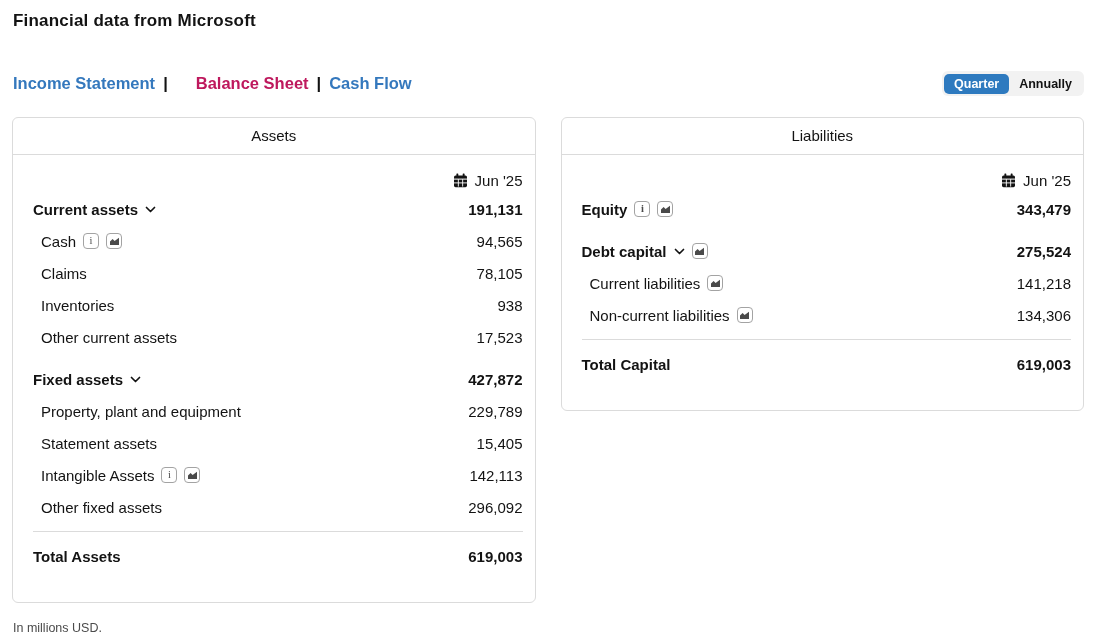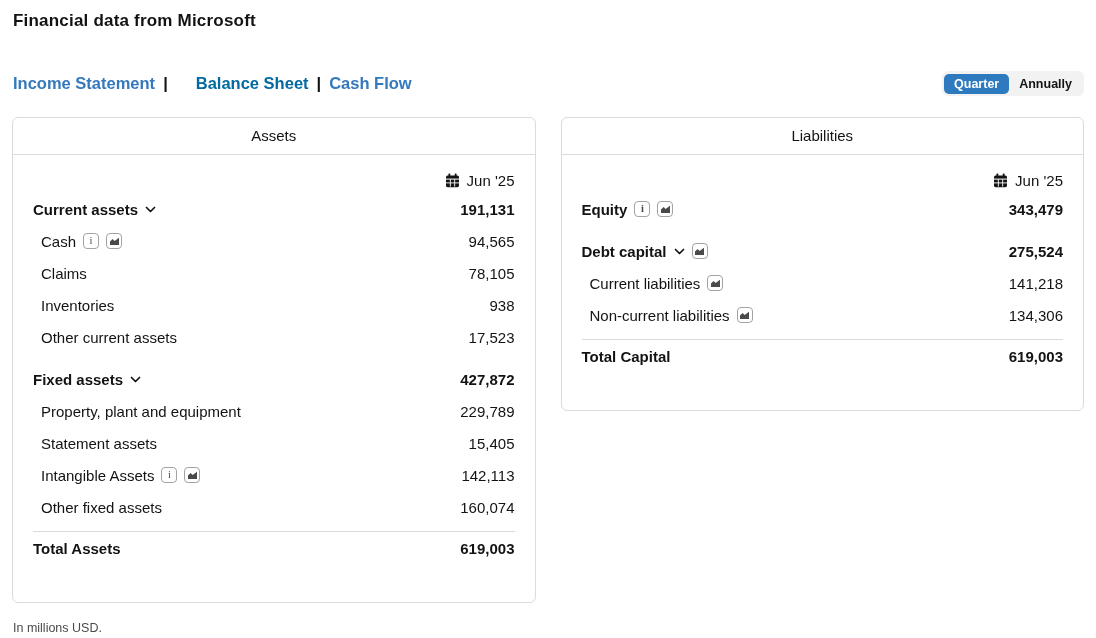--- a/index.html
+++ b/index.html
@@ -6,49 +6,49 @@
   html,body { width:1096px; height:638px; background:#ffffff; overflow:hidden;
     font-family:"Liberation Sans", sans-serif; color:#131313; }
   .page { padding:11px 12px 0 12px; }
 
   .page-title { font-size:17px; font-weight:bold; letter-spacing:.2px; padding-left:1px; }
 
   .tabbar-row { margin-top:40px; display:flex; justify-content:space-between; align-items:center; }
   .tabs { font-size:16.5px; font-weight:bold; padding-left:1px; display:flex; align-items:center; }
   .tab { cursor:pointer; }
   .tab.link { color:#3478bd; }
-  .tab.active { color:#0369a1;padding-left:20px; }
+  .tab.active { color:#be185d;padding-left:20px; }
   .tab-sep { color:#131313; margin:0 8px; font-weight:bold; }
 
   .toggle { background:#f2f2f2; border-radius:6px; display:flex; align-items:center;
     padding:2px; height:25px; }
   .toggle-opt { font-size:12.5px; font-weight:bold; padding:3px 10px; border-radius:5px;
     cursor:pointer; color:#131313; }
   .toggle-opt.selected { background:#2e7abf; color:#ffffff; }
 
   .panels { margin-top:21px; display:flex; gap:25px; align-items:flex-start; }
   .panel { flex:1; border:1px solid #dbdbdb; border-radius:6px; background:#fff; }
   .panel-header { text-align:center; font-weight:normal; font-size:15px; padding:9px 10px 10px;
     border-bottom:1px solid #dbdbdb; }
-  .panel-body { padding:12px 20px 30px 20px; }
+  .panel-body { padding:12px 12px 30px 20px; }
 
   .date-row { height:26px; display:flex; justify-content:flex-end; align-items:center;
     gap:7px; font-size:15px; }
 
   .frow { min-height:32px; display:flex; justify-content:space-between; align-items:center;
     font-size:15px; }
   .frow .left { display:flex; align-items:center; }
   .frow.section { font-weight:bold; }
   .frow.section + .frow.section, .frow + .frow.section { margin-top:10px; }
   .frow.indent .left { padding-left:8px; }
   .row-value { text-align:right; }
 
   .divider { border-top:1px solid #dbdbdb; margin-top:8px; }
   .total-row { margin-top:8px; min-height:32px; display:flex; justify-content:space-between;
-    align-items:flex-start; font-size:15px; font-weight:bold; }
+    align-items:center; font-size:15px; font-weight:bold; }
 
   .chev { margin-left:7px; display:inline-flex; align-items:center; }
   .mini-icon { width:16px; height:16px; border:1px solid #a3a3a3; border-radius:4px;
     display:inline-flex; align-items:center; justify-content:center; margin-left:7px;
     color:#4a4a4a; background:#fff; cursor:pointer; flex:none; }
   .mini-icon.info { font-family:"Liberation Serif", serif; font-size:10.5px; line-height:1; }
   .cal { display:inline-flex; align-items:center; }
 
   .footnote { margin-top:18px; font-size:12.5px; color:#4b4b4b; padding-left:1px; }
 </style>
@@ -166,21 +166,21 @@
                     <path d="M0 8 L0 4.5 L2.6 2 L4.6 4 L9 0.8 L9 8 Z" fill="#4a4a4a"></path>
                   </svg>
                 </span>
               </span>
               <span class="row-value">142,113</span>
             </div>
             <div class="frow indent">
               <span class="left">
                 <span>Other fixed assets</span>
               </span>
-              <span class="row-value">160,074</span>
+              <span class="row-value">296,092</span>
             </div>
           </div>
         <div class="divider"></div>
         <div class="total-row">
           <span>Total Assets</span>
           <span class="row-value">619,003</span>
         </div>
       </div>
     </div>
 

